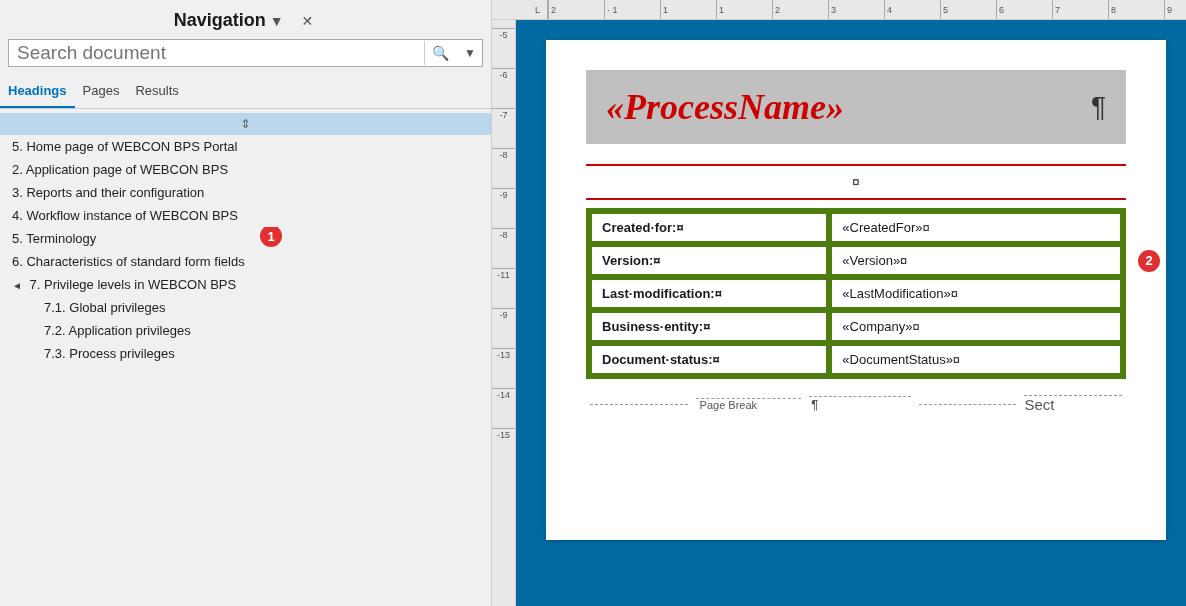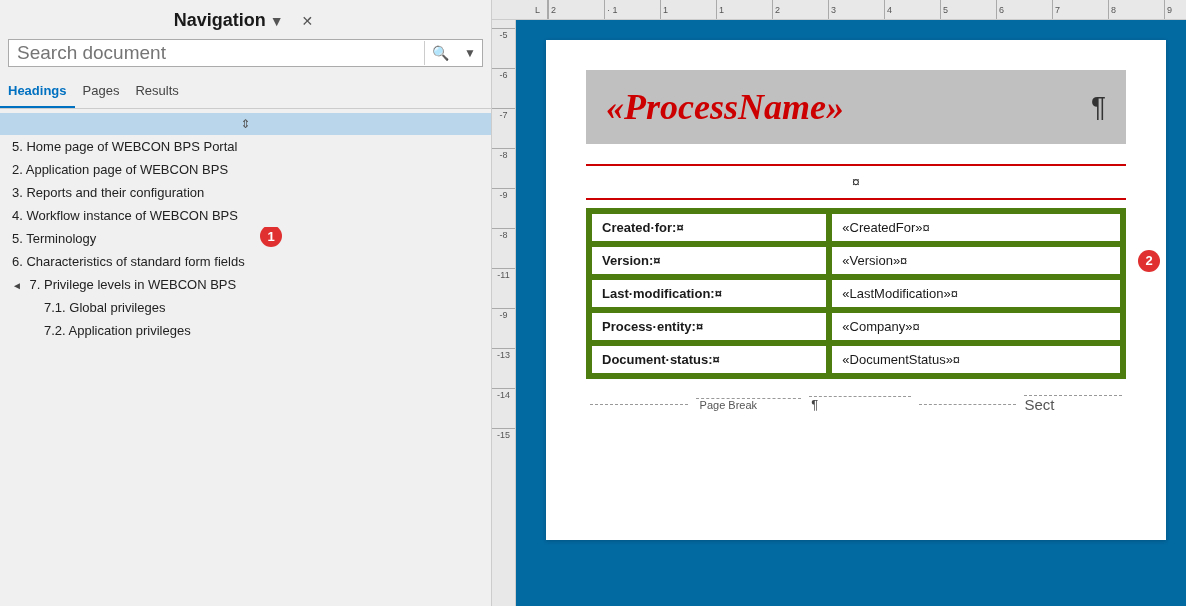--- a/index.html
+++ b/index.html
@@ -355,20 +355,21 @@
     <div class="heading-item">3. Reports and their configuration</div>
     <div class="heading-item">4. Workflow instance of WEBCON BPS</div>
     <div class="heading-item" style="position:relative;">
       5. Terminology
       <span class="badge badge-abs" style="right:-8px; top:-4px; width:22px; height:22px; border-radius:50%; background:#e03030; color:#fff; font-size:13px; font-weight:bold; display:inline-flex; align-items:center; justify-content:center; position:absolute; left:260px; top:-2px;">1</span>
     </div>
     <div class="heading-item">6. Characteristics of standard form fields</div>
     <div class="heading-item"><span class="arrow">◄</span> 7. Privilege levels in WEBCON BPS</div>
     <div class="heading-item sub">7.1. Global privileges</div>
     <div class="heading-item sub">7.2. Application privileges</div>
+    <div class="heading-item sub">7.3. Process privileges</div>
   </div>
 </div>
 
 <div class="doc-area" style="position:relative;">
 
   <div class="ruler-top">
     <div class="ruler-top-inner">
       <div style="width:20px; font-size:9px; color:#555; border-right:1px solid #aaa; height:20px; display:flex; align-items:center; justify-content:center;">L</div>
       <div class="ruler-mark">2</div>
       <div class="ruler-mark">· 1</div>
@@ -424,21 +425,21 @@
               <td style="position:relative;">
                 «Version»¤
                 <span style="position:absolute; right:-40px; top:50%; transform:translateY(-50%); width:22px; height:22px; border-radius:50%; background:#e03030; color:#fff; font-size:13px; font-weight:bold; display:inline-flex; align-items:center; justify-content:center;">2</span>
               </td>
             </tr>
             <tr>
               <td>Last·modification:¤</td>
               <td>«LastModification»¤</td>
             </tr>
             <tr>
-              <td>Process·entity:¤</td>
+              <td>Business·entity:¤</td>
               <td>«Company»¤</td>
             </tr>
             <tr>
               <td>Document·status:¤</td>
               <td>«DocumentStatus»¤</td>
             </tr>
           </tbody>
         </table>
 
         <div class="page-break-line">

